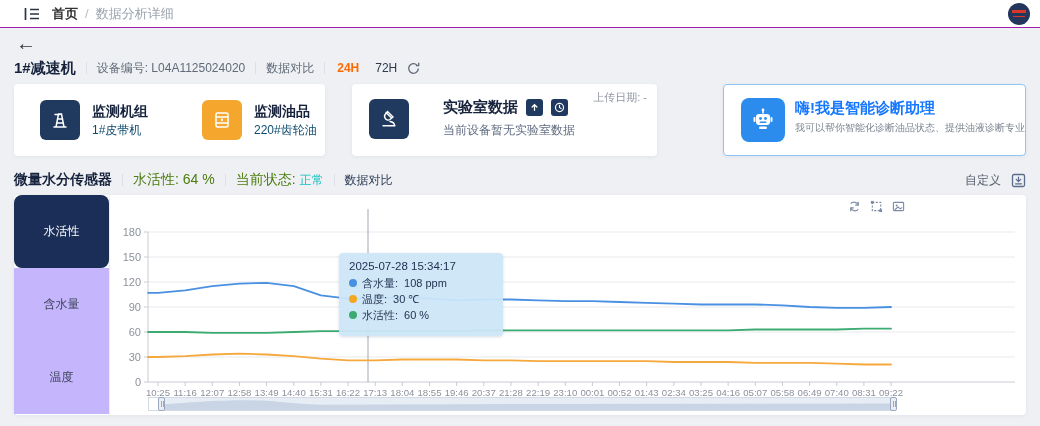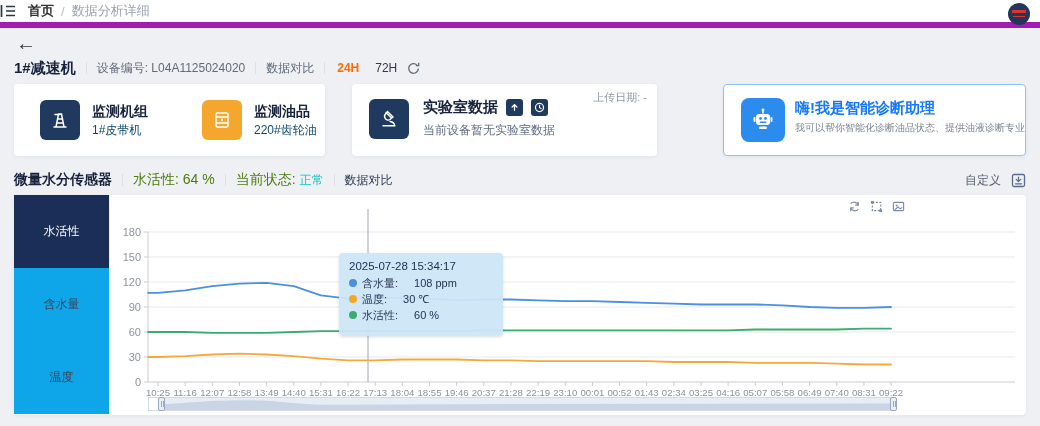--- a/index.html
+++ b/index.html
@@ -2,21 +2,21 @@
 <html><head>
 <meta charset="utf-8">
 <style>
   * { margin:0; padding:0; box-sizing:border-box; }
   html,body { width:1040px; height:426px; }
   body { font-family:"Liberation Sans", sans-serif; background:#eef0f3; }
   .page { position:relative; width:1040px; height:426px; overflow:hidden; }
 
   
   .topbar { position:absolute; top:0; left:0; width:1040px; height:28px; background:#fff;
-            display:flex; align-items:center; padding:0 0; border-bottom:6px solid #a21caf; }
+            display:flex; align-items:center; padding:0 24px; border-bottom:1px solid #a21caf; }
   .collapse-ic { display:inline-flex; margin-right:12px; cursor:pointer; }
   .bc-home { font-size:13px; font-weight:bold; color:#303133; }
   .bc-sep { font-size:13px; color:#b8bfc9; margin:0 7px; }
   .bc-cur { font-size:13px; color:#9aa3af; }
   .avatar { position:absolute; right:10px; top:3px; width:22px; height:22px; border-radius:50%;
             background:#24365c; overflow:hidden; cursor:pointer; }
   .avatar::after { content:""; position:absolute; left:4px; top:7px; width:14px; height:3px;
             background:#d8372a; box-shadow:0 5px 0 -1px #d8372a; }
 
   
@@ -35,21 +35,21 @@
   .card-a { left:14px; width:311px; }
   .card-b { left:352px; width:305px; }
   .card-c { left:723px; width:303px; border:1px solid #8ec5f5; }
   .mon-item { position:absolute; top:16px; display:flex; align-items:center; cursor:pointer; }
   .mi-1 { left:26px; } .mi-2 { left:188px; }
   .sq-ic { width:40px; height:40px; border-radius:6px; display:flex; align-items:center; justify-content:center; }
   .sq-navy { background:#20395f; } .sq-orange { background:#f5a62c; }
   .mi-txt { margin-left:12px; }
   .mi-title { font-size:14px; font-weight:bold; color:#17233d; line-height:18px; }
   .mi-sub { font-size:12px; color:#0c4a6e; line-height:16px; margin-top:2px; }
-  .lab-item { position:absolute; left:17px; top:14px; display:flex; align-items:center; }
+  .lab-item { position:absolute; left:17px; top:14px; display:flex; align-items:center;gap:20px; }
   .lab-txt { margin-left:14px; }
   .lab-title-row { display:flex; align-items:center; gap:8px; }
   .lab-title { font-size:15px; font-weight:bold; color:#17233d; }
   .mini-ic { width:17px; height:17px; border-radius:3px; background:#20395f;
              display:flex; align-items:center; justify-content:center; cursor:pointer; }
   .lab-sub { font-size:12px; color:#5f6b80; margin-top:5px; }
   .upload-date { position:absolute; right:10px; top:6px; font-size:11px; color:#9096a3; }
   .asst { position:absolute; left:17px; top:13px; display:flex; cursor:pointer; }
   .asst-ic { width:44px; height:44px; border-radius:8px; background:#2b8ced;
              display:flex; align-items:center; justify-content:center; flex:none; }
@@ -66,34 +66,34 @@
   .sb-cmp { font-size:12px; color:#2b3a55; cursor:pointer; }
   .sb-right { margin-left:auto; display:flex; align-items:center; gap:10px; }
   .custom-lbl { font-size:12px; color:#5a6270; cursor:pointer; }
   .dl-ic { display:inline-flex; cursor:pointer; }
 
   
   .chartcard { position:absolute; left:14px; top:195px; width:1012px; height:220px;
                background:#fff; border-radius:4px; box-shadow:0 1px 4px rgba(20,40,80,0.06); display:flex; }
   .tabs { width:96px; height:220px; border-right:1px solid #eceef2; flex:none; }
   .tab { height:73px; display:flex; align-items:center; justify-content:center;
-         font-size:12px; color:#3a4354; cursor:pointer; background:#0ea5e9; }
-  .tab.active { background:#1a2e57; color:#fff; }
+         font-size:12px; color:#3a4354; cursor:pointer; background:#c4b5fd; }
+  .tab.active { background:#1a2e57; color:#fff;border-radius:8px; }
   .chart-region { position:relative; width:916px; height:220px; }
   .toolbox { position:absolute; top:5px; right:121px; display:flex; gap:9px; }
   .tb-ic { display:inline-flex; cursor:pointer; }
   #chart-svg { position:absolute; left:0; top:0; }
 
   .tooltip { position:absolute; left:229px; top:58px; width:164px;
              background:rgba(205,229,248,0.94); border-radius:4px; padding:6px 10px 14px;
              box-shadow:0 1px 3px rgba(60,90,130,0.2); }
   .tt-time { font-size:11.5px; color:#1f2d4d; line-height:15px; }
   .tt-row { display:flex; align-items:center; margin-top:2px; font-size:11px; color:#243350; line-height:14px; }
   .tt-dot { width:8px; height:8px; border-radius:50%; margin-right:5px; flex:none; }
-  .tt-lbl { margin-right:16px; }
+  .tt-lbl { margin-right:6px; }
 
   .datazoom { position:absolute; left:38px; top:202px; width:747px; height:14px;
               border:1px solid #d3d9e5; background:#fff; cursor:pointer; }
   .dz-sel { position:absolute; left:12px; top:0; right:0; bottom:0; background:rgba(170,190,220,0.28); }
   .dz-wave { position:absolute; left:0; top:0; }
   .dz-handle { position:absolute; top:-1px; width:7px; height:14px; background:#e9edf4;
                border:1px solid #9aa8c2; border-radius:2px; cursor:ew-resize; }
   .dz-handle::after { content:""; position:absolute; left:1.5px; top:3px; width:1px; height:6px;
                background:#9aa8c2; box-shadow:2px 0 0 #9aa8c2; }
   .dz-l { left:9px; } .dz-r { right:-3px; }

